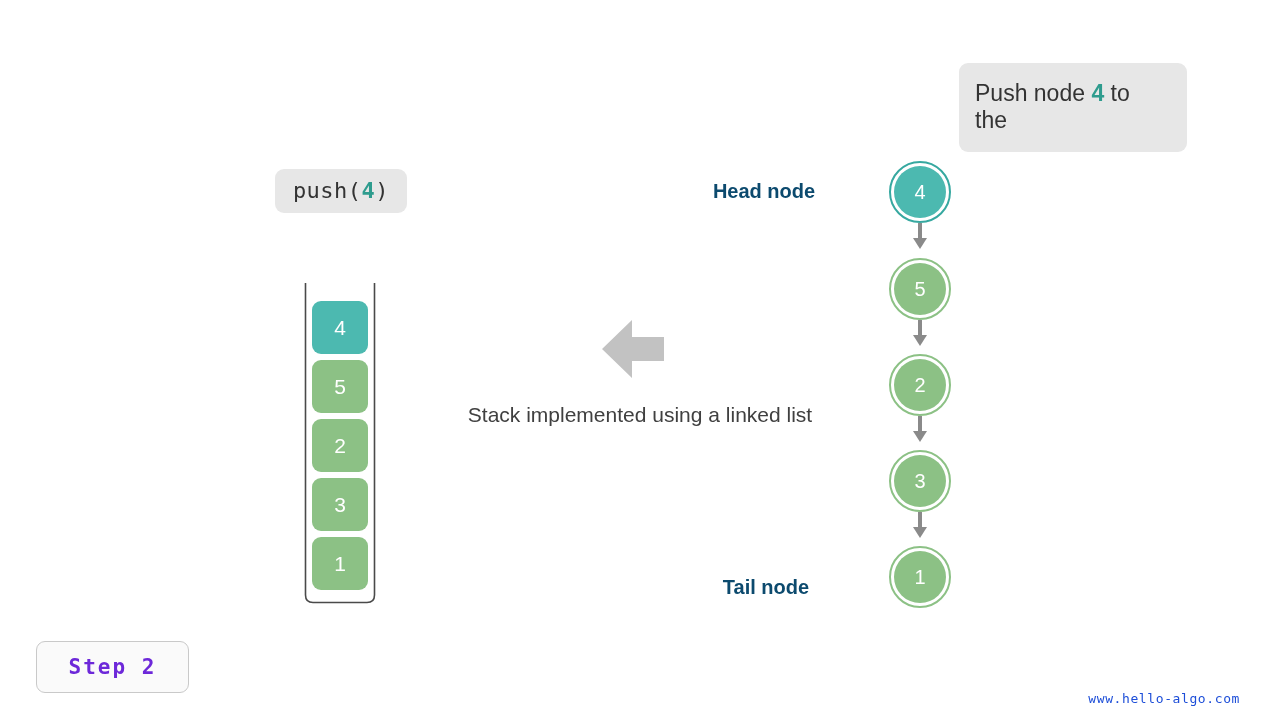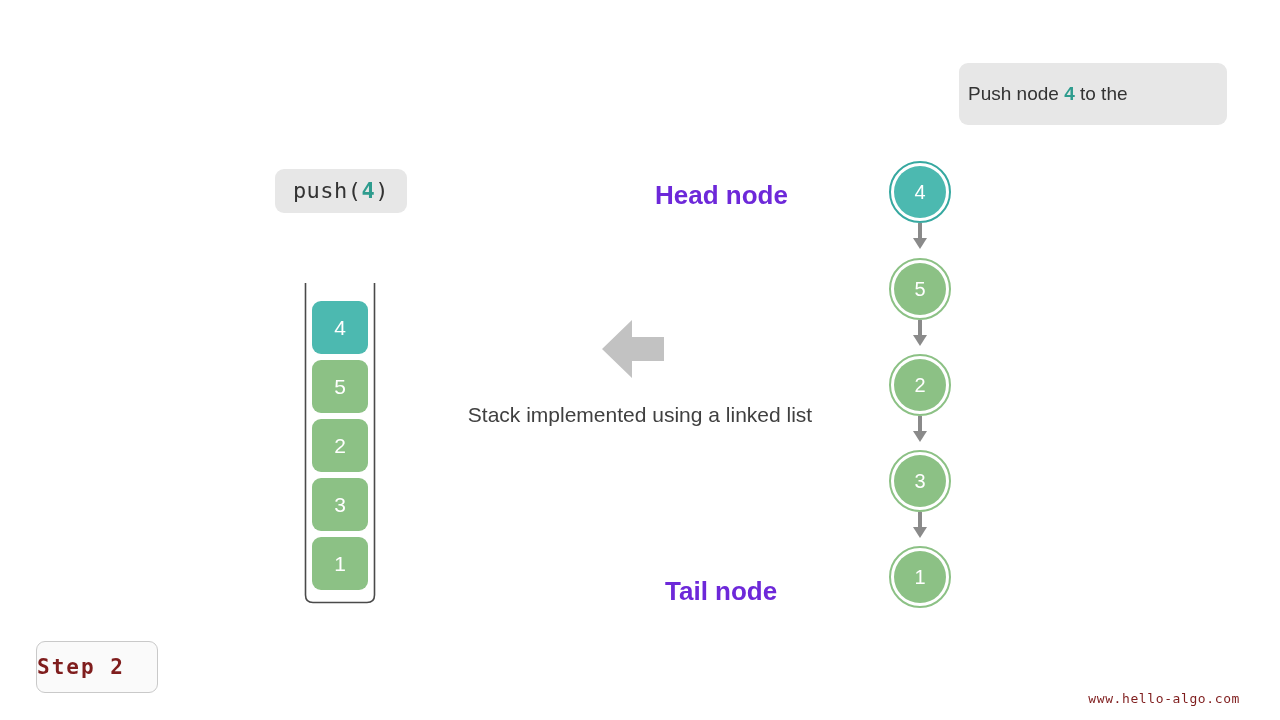--- a/index.html
+++ b/index.html
@@ -22,23 +22,23 @@
     background: #e7e7e7;
     border-radius: 9px;
     color: #3a3a3a;
     box-sizing: border-box;
   }
 
   
   #annotation {
     left: 959px;
     top: 63px;
-    width: 268px;
-    padding: 17px 20px 18px 9px;
-    font-size: 19px;
+    width: 228px;
+    padding: 17px 20px 18px 16px;
+    font-size: 23px;
     line-height: 27px;
     color: #333333;
   }
   #annotation .accent {
     color: #2e9c8e;
     font-weight: bold;
   }
 
   
   #op-call {
@@ -56,44 +56,44 @@
   #op-call .accent {
     color: #2e9c8e;
     font-weight: bold;
   }
 
   
   #step-badge {
     position: absolute;
     left: 36px;
     top: 641px;
-    width: 122px;
+    width: 153px;
     height: 52px;
     line-height: 50px;
-    text-align: left;
+    text-align: center;
     background: #fafafa;
     border: 1px solid #c9c9c9;
     border-radius: 9px;
     box-sizing: border-box;
     font-family: "DejaVu Sans Mono", "Liberation Mono", monospace;
     font-size: 21px;
     font-weight: bold;
     letter-spacing: 2px;
-    color: #7f1d1d;
+    color: #6d28d9;
   }
 
   
   #watermark {
     position: absolute;
     right: 40px;
     bottom: 14px;
     font-family: "DejaVu Sans Mono", "Liberation Mono", monospace;
     font-size: 13px;
     letter-spacing: 0.6px;
-    color: #7f1d1d;
+    color: #1d4ed8;
   }
 
   
   #stack-area {
     position: absolute;
     left: 303px;
     top: 283px;
     width: 74px;
     height: 322px;
   }
@@ -196,25 +196,25 @@
     position: absolute;
     left: -4px;
     width: 0; height: 0;
     border-left: 7px solid transparent;
     border-right: 7px solid transparent;
     border-top: 11px solid #8a8a8a;
   }
 
   .side-label {
     position: absolute;
-    font-size: 26px;
-    font-weight: bold;
-    color: #6d28d9;
+    font-size: 20px;
+    font-weight: bold;
+    color: #0c4a6e;
     white-space: nowrap;
-    text-align: left;
+    text-align: center;
   }
   #head-label { left: 655px; top: 180px; width: 218px; }
   #tail-label { left: 665px; top: 576px; width: 202px; }
 </style>
 </head>
 <body>
 
 <div class="pill" id="annotation">
   <span>Push node </span><span class="accent">4</span><span> to the</span><br>
 </div>

